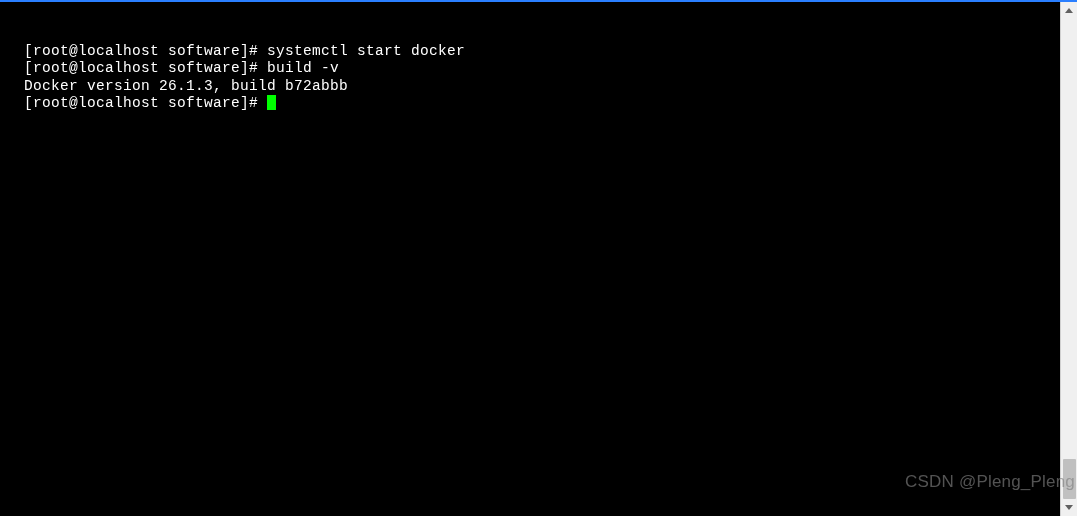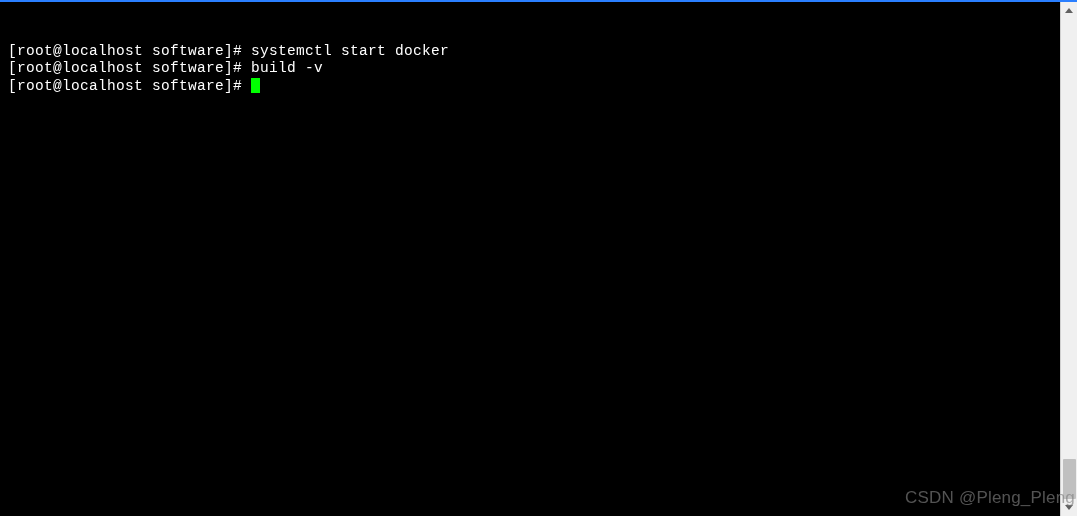--- a/index.html
+++ b/index.html
@@ -23,21 +23,21 @@
     .terminal-wrapper {
       position: relative;
       width: 100%;
       height: calc(100% - 2px);
       display: flex;
     }
     .terminal {
       flex: 1;
       background: #000000;
       color: #ffffff;
-      padding: 6px 8px;
+      padding: 6px 24px;
       font-size: 14.5px;
       line-height: 1.2;
       white-space: pre;
       overflow: hidden;
       letter-spacing: 0.3px;
     }
     .scrollbar-track {
       width: 17px;
       height: 100%;
       background: #f0f0f0;
@@ -86,36 +86,36 @@
       display: inline-block;
       width: 9px;
       height: 15px;
       background: #00ff00;
       vertical-align: text-bottom;
       margin-bottom: 1px;
     }
     .watermark {
       position: absolute;
       right: 2px;
-      bottom: 8px;
+      bottom: 24px;
       color: #808080;
       font-family: Arial, sans-serif;
       font-size: 17px;
       opacity: 0.65;
       letter-spacing: 0.2px;
       pointer-events: none;
     }
   </style>
 </head>
 <body>
 
 <div class="top-border"></div>
 <div class="terminal-wrapper">
   <div class="terminal">
-    <span class="line"><span>[root@localhost software]# </span><span>systemctl start docker</span></span><span class="line"><span>[root@localhost software]# </span><span>build -v</span></span><span class="line"><span>[root@localhost software]# </span><span class="cursor"></span></span>
+    <span class="line"><span>[root@localhost software]# </span><span>systemctl start docker</span></span><span class="line"><span>[root@localhost software]# </span><span>build -v</span></span><span class="line"><span>Docker version 26.1.3, build b72abbb</span></span><span class="line"><span>[root@localhost software]# </span><span class="cursor"></span></span>
   </div>
   <div class="scrollbar-track">
     <div class="scrollbar-arrow-up">
       <svg width="8" height="5" viewBox="0 0 8 5">
           <path d="M0 5 L4 0 L8 5 Z" fill="#606060"></path>
         </svg>
     </div>
     <div class="scrollbar-thumb"></div>
     <div class="scrollbar-arrow-down">
       <svg width="8" height="5" viewBox="0 0 8 5">

